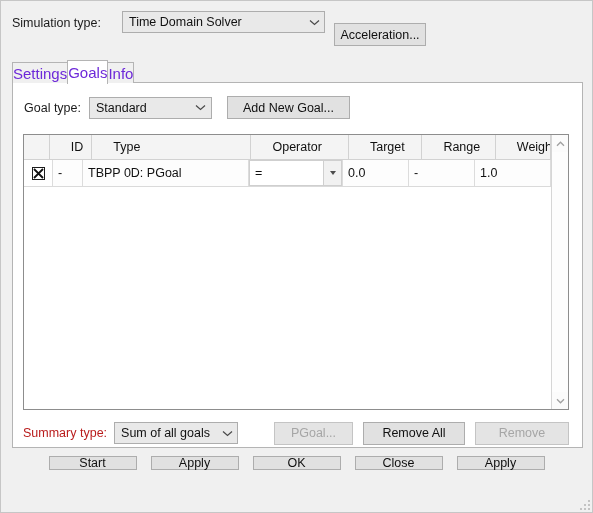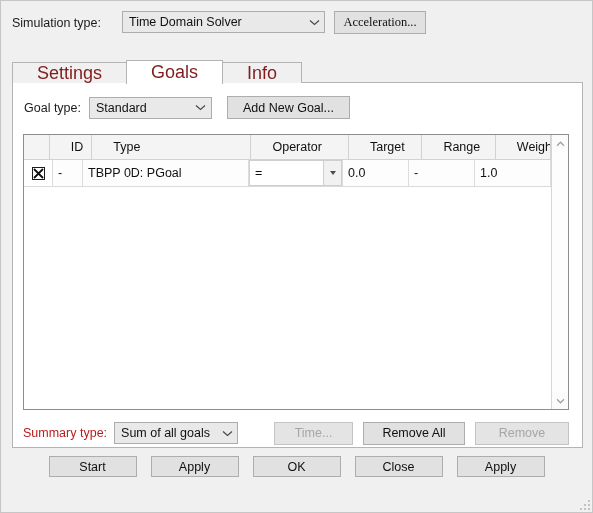--- a/index.html
+++ b/index.html
@@ -118,22 +118,22 @@
     color: #101010;
     height: 23px;
     white-space: nowrap;
     cursor: default;
     user-select: none;
   }
   .btn.disabled { color: #a6a6a6; border-color: #c4c4c4; background: #e4e4e4; }
 
   #accel-btn {
     position: absolute;
-    left: 322px; top: 0;
-    width: 92px; height: 23px; font-family: Liberation Serif, serif;
+    left: 322px; top: 12px;
+    width: 92px; height: 23px;
   }
   #sim-combo {
     position: absolute;
     left: 110px; top: 0;
     width: 203px;
   }
 
   
   #tabstrip {
     position: absolute;
@@ -144,23 +144,23 @@
     z-index: 3;
   }
   .tab {
     height: 21px;
     background: #f0f0f0;
     border: 1px solid #b4b4b4;
     border-bottom: none;
     box-sizing: border-box;
     display: flex;
     align-items: center;
-    padding: 0 24px;
-    font-size: 18px;
-    color: #7f1d1d;
+    padding: 0 0;
+    font-size: 15px;
+    color: #6d28d9;
     margin-right: -1px;
     cursor: default;
     user-select: none;
   }
   .tab.active {
     background: #ffffff;
     height: 24px;
     border-color: #b4b4b4;
     position: relative;
     z-index: 4;
@@ -360,21 +360,21 @@
   #bottombar {
     position: absolute;
     left: 0; top: 455px;
     width: 591px; height: 50px;
     display: flex;
     align-items: flex-start;
     justify-content: center;
   }
   #bottombar .btn {
     width: 88px;
-    height: 21px;
+    height: 14px;
     margin: 0 7px;
   }
 
   
   #grip {
     position: absolute;
     right: 2px; bottom: 2px;
     width: 13px; height: 13px;
   }
   #grip span {
@@ -494,21 +494,21 @@
           <div class="cval">Sum of all goals</div>
           <div class="carrow">
             <svg class="chev" width="11" height="7" viewBox="0 0 11 7">
                 <path d="M1 1.5 L5.5 5.5 L10 1.5"></path>
               </svg>
           </div>
         </div>
 
         <div id="summary-spacer"></div>
 
-        <div class="btn disabled" id="edit-btn">Time...</div>
+        <div class="btn disabled" id="edit-btn">PGoal...</div>
         <div class="btn" id="removeall-btn">Remove All</div>
         <div class="btn disabled" id="remove-btn">Remove</div>
       </div>
 
     </div>
 
     <div id="bottombar">
       <div class="btn">Start</div>
       <div class="btn">Apply</div>
       <div class="btn">OK</div>

